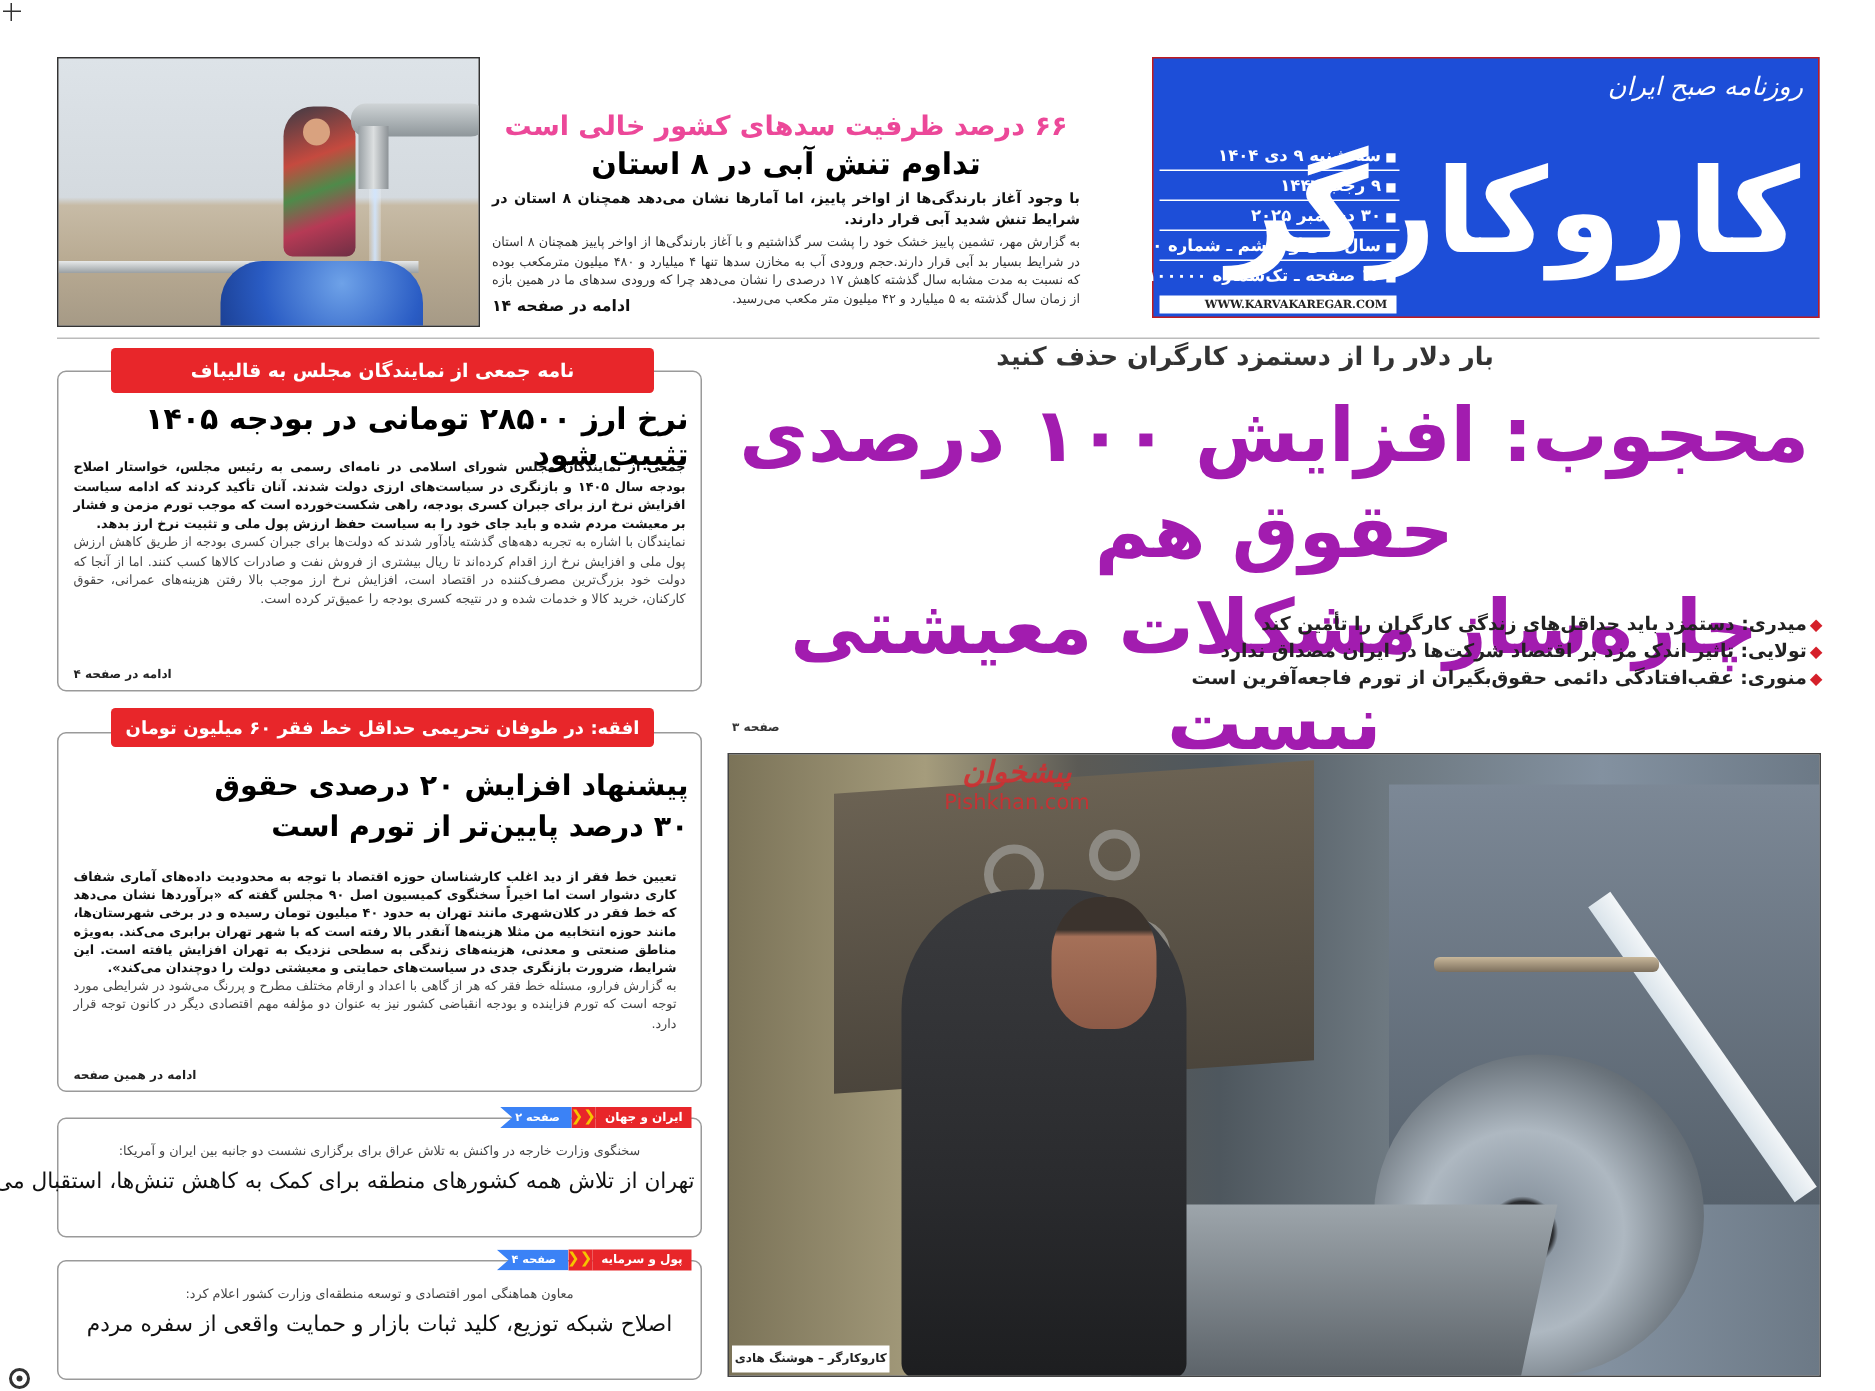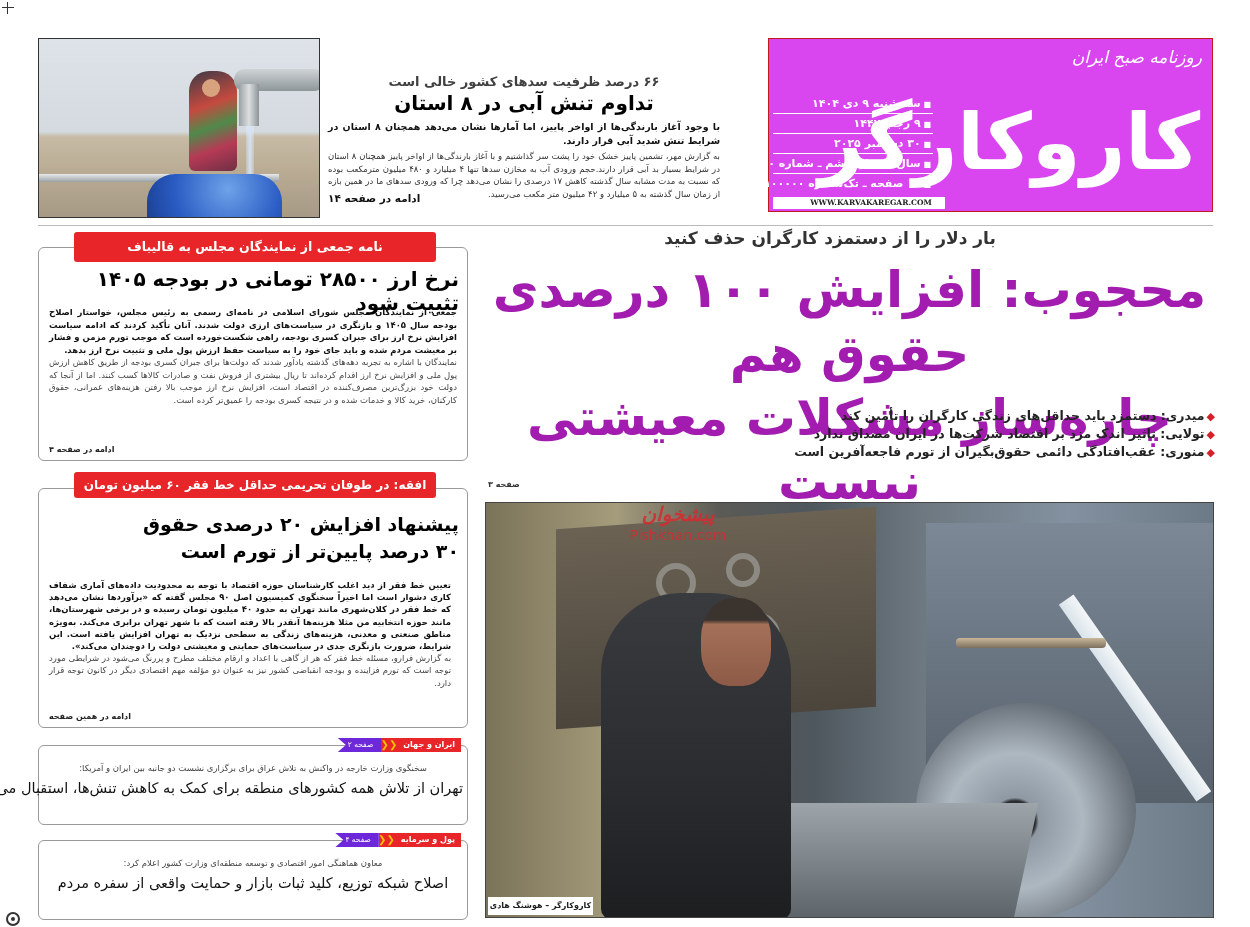--- a/index.html
+++ b/index.html
@@ -6,43 +6,43 @@
   html, body { width: 1250px; height: 927px; background: #ffffff; overflow: hidden; }
   body { position: relative; font-family: "DejaVu Sans", sans-serif; color: #111; direction: rtl; }
 
   .crosshair { position: absolute; left: 2px; top: 2px; width: 12px; height: 12px; }
   .crosshair:before { content:""; position:absolute; left:5px; top:0; width:1px; height:12px; background:#333; }
   .crosshair:after { content:""; position:absolute; left:0; top:5px; width:12px; height:1px; background:#333; }
   .reg-mark { position:absolute; left:6px; top:912px; width:14px; height:14px; border:2px solid #333; border-radius:50%; }
   .reg-mark:after { content:""; position:absolute; left:3px; top:3px; width:4px; height:4px; background:#333; border-radius:50%; }
 
   
-  .masthead { position:absolute; left:768px; top:38px; width:445px; height:174px; background:#d946ef; border:1px solid #c01a1e; }
+  .masthead { position:absolute; left:768px; top:38px; width:445px; height:174px; background:#1d4ed8; border:1px solid #c01a1e; }
   .mast-slogan { position:absolute; right:10px; top:8px; color:#fff; font-family:"DejaVu Serif", serif; font-style:italic; font-size:17px; }
   .mast-logo { position:absolute; right:12px; top:48px; color:#fff; font-family:"DejaVu Sans", sans-serif; font-weight:bold; font-size:78px; line-height:110px; letter-spacing:-2px; }
   .mast-info { position:absolute; left:4px; top:55px; width:160px; }
   .mast-info-row { color:#fff; font-weight:bold; font-size:11px; height:20px; line-height:19px; border-bottom:1px solid #fff; padding-right:2px; white-space:nowrap; }
   .mast-info-row:before { content:"■ "; font-size:8px; }
   .mast-info-row:last-child { border-bottom:none; }
-  .mast-url { position:absolute; left:4px; top:158px; width:172px; height:12px; background:#fff; color:#222; font-family:"DejaVu Serif", serif; font-weight:bold; font-size:7.5px; text-align:center; line-height:12px; direction:ltr;padding-left:24px; }
+  .mast-url { position:absolute; left:4px; top:158px; width:158px; height:12px; background:#fff; color:#222; font-family:"DejaVu Serif", serif; font-weight:bold; font-size:7.5px; text-align:center; line-height:12px; direction:ltr;padding-left:24px; }
 
   
   .water-photo { position:absolute; left:38px; top:38px; width:282px; height:180px; border:1px solid #333; overflow:hidden;
     background: linear-gradient(180deg,#dde3e8 0%,#d4dadf 52%,#c7bba6 55%,#b9ab93 75%,#a69a86 100%); }
   .wp-woman { position:absolute; left:150px; top:32px; width:48px; height:100px; border-radius:20px 20px 6px 6px;
     background: linear-gradient(160deg,#3d3b45 0%,#c54a3f 35%,#4f8a4a 55%,#b63a55 75%,#6e2f44 100%); }
   .wp-face { position:absolute; left:163px; top:40px; width:18px; height:18px; border-radius:50%; background:#d9a27f; }
   .wp-tap { position:absolute; left:195px; top:30px; width:90px; height:22px; border-radius:10px; background:linear-gradient(180deg,#cfd4d6,#8e969a); }
   .wp-tap2 { position:absolute; left:200px; top:45px; width:20px; height:42px; background:linear-gradient(90deg,#9aa1a5,#dcdfe0,#8d9397); }
   .wp-pipe { position:absolute; left:0; top:135px; width:240px; height:8px; background:linear-gradient(180deg,#e7e9ea,#9aa0a3); }
   .wp-jug { position:absolute; left:108px; top:135px; width:135px; height:50px; border-radius:28px 28px 0 0; background:radial-gradient(circle at 60% 30%,#6ea2e8,#2a5cc4 60%,#1b3f92); }
   .wp-water { position:absolute; left:207px; top:85px; width:8px; height:60px; background:linear-gradient(90deg,rgba(255,255,255,0.2),rgba(210,230,255,0.9),rgba(255,255,255,0.2)); }
 
   .water-story { position:absolute; left:328px; top:74px; width:392px; }
-  .ws-kicker { text-align:center; font-weight:bold; font-size:13px; color:#404040; }
+  .ws-kicker { text-align:center; font-weight:bold; font-size:18px; color:#ec4899; }
   .ws-title { text-align:center; font-weight:bold; font-size:20px; margin-top:2px; color:#000; }
   .ws-lead { font-weight:bold; font-size:9.5px; line-height:14px; margin-top:5px; text-align:justify; }
   .ws-body { font-size:8.5px; line-height:12.5px; color:#333; text-align:justify; margin-top:2px; }
   .ws-cont { position:absolute; left:0; bottom:-4px; font-weight:bold; font-size:10.5px; background:#fff; padding-right:6px; }
 
   .h-rule { position:absolute; left:38px; top:225px; width:1175px; height:1px; background:#bbb; }
 
   
   .lead-kicker { position:absolute; left:560px; top:228px; width:540px; text-align:center; font-size:17px; color:#333; font-weight:bold; }
   .lead-title { position:absolute; left:482px; top:258px; width:735px; text-align:center; font-weight:bold; font-size:50px; line-height:64px; color:#a21caf; letter-spacing:-1px; }
@@ -87,21 +87,21 @@
   .b2-banner { left:74px; top:472px; width:362px; height:26px; font-size:12px; line-height:26px; }
   .b2-title { position:absolute; left:8px; right:8px; top:22px; font-size:19px; line-height:27px; }
   .b2-body { position:absolute; left:10px; right:16px; top:90px; font-size:8.5px; line-height:12.2px; }
   .b2-cont { position:absolute; left:10px; bottom:6px; }
 
   .b3 { left:38px; top:745px; width:430px; height:80px; }
   .b4 { left:38px; top:840px; width:430px; height:80px; }
   .tag { position:absolute; height:14px; display:flex; flex-direction:row; align-items:stretch; }
   .tag-sec { background:#e8262a; color:#fff; font-size:8px; font-weight:bold; padding:0 6px; line-height:14px; }
   .tag-chev { width:16px; background:#e8262a; color:#f5c400; font-size:10px; font-weight:bold; line-height:14px; text-align:center; }
-  .tag-page { background:#6d28d9; color:#fff; font-size:7.5px; font-weight:normal; padding:0 8px 0 10px; line-height:14px; clip-path:polygon(0 0,100% 0,100% 100%,0 100%,8px 50%); }
+  .tag-page { background:#3b82f6; color:#fff; font-size:7.5px; font-weight:bold; padding:0 8px 0 10px; line-height:14px; clip-path:polygon(0 0,100% 0,100% 100%,0 100%,8px 50%); }
   .b3-tag { right:6px; top:-8px; }
   .b4-tag { right:6px; top:-8px; }
   .small-kicker { position:absolute; left:8px; right:8px; top:17px; text-align:center; font-size:8.5px; color:#444; }
   .small-title { position:absolute; left:4px; right:4px; top:34px; text-align:center; font-size:14.5px; color:#111; white-space:nowrap; }
 </style>
 </head>
 <body>
 
 <div class="crosshair"></div>
 <div class="reg-mark"></div>

